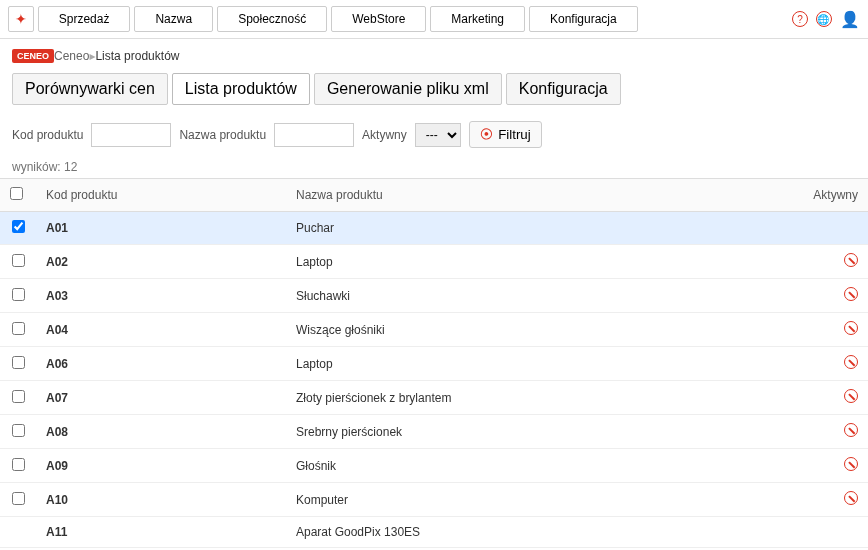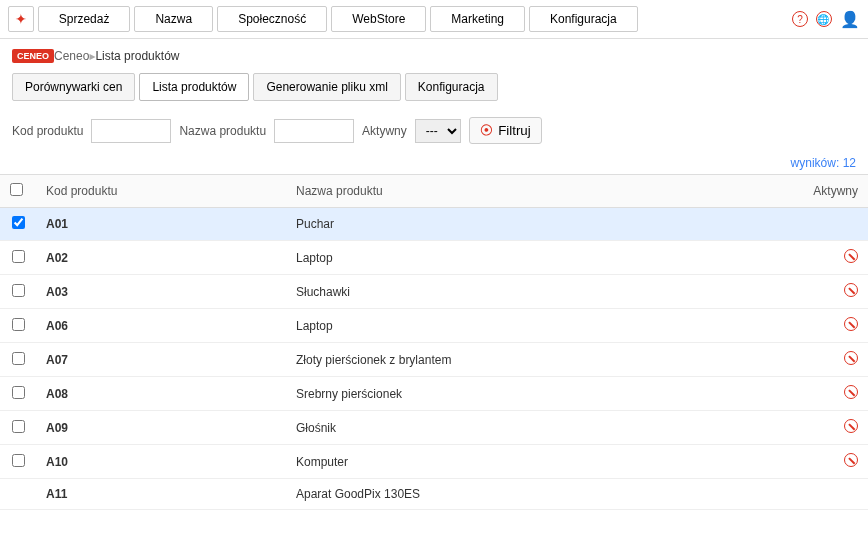--- a/index.html
+++ b/index.html
@@ -12,31 +12,31 @@
 .topbar-right { margin-left: auto; display: flex; gap: 8px; align-items: center; }
 .icon-circle { width: 16px; height: 16px; border: 1.5px solid #d32; border-radius: 50%; display: inline-flex; align-items: center; justify-content: center; color: #d32; font-size: 10px; cursor: pointer; }
 .user-icon { color: #d32; font-size: 16px; cursor: pointer; }
 
 .breadcrumb { padding: 10px 12px; display: flex; align-items: center; }
 .ceneo-badge { background: #d32; color: #fff; font-size: 9px; padding: 2px 5px; border-radius: 2px; font-weight: bold; }
 .breadcrumb a { color: #666; text-decoration: none; }
 .breadcrumb .sep { color: #aaa; }
 
 .tabs { display: flex; gap: 4px; padding: 0 12px 8px; }
-.tab { background: #f5f5f5; border: 1px solid #ccc; padding: 6px 12px; font-size: 12px; cursor: pointer; border-radius: 2px; }
+.tab { background: #f5f5f5; border: 1px solid #ccc; padding: 6px 12px; font-size: 16px; cursor: pointer; border-radius: 2px; }
 .tab.active { background: #fff; border-color: #bbb; }
 
 .filters { display: flex; gap: 8px; align-items: center; padding: 8px 12px; }
 .filters label { color: #555; }
 .filters input[type=text] { border: 1px solid #ccc; padding: 4px; width: 80px; font-size: 12px; }
 .filters select { border: 1px solid #ccc; padding: 3px 6px; font-size: 12px; }
 .filter-btn { border: 1px solid #ccc; background: #f9f9f9; padding: 5px 10px; border-radius: 3px; cursor: pointer; display: flex; align-items: center; gap: 5px; }
 .search-ico { color: #d32; }
 
-.results { text-align: right; padding: 4px 12px; color: #3b82f6; }
+.results { padding: 4px 12px; color: #737373; }
 
 .table { width: 100%; border-collapse: collapse; }
 .table th { text-align: left; font-weight: normal; color: #555; padding: 8px 10px; border-top: 1px solid #ddd; border-bottom: 1px solid #ddd; background: #fafafa; font-size: 12px; }
 .table td { padding: 8px 10px; border-bottom: 1px solid #eee; font-size: 12px; }
 .table tr.selected td { background: #e3efff; }
 .col-check { width: 36px; text-align: center; }
 .col-code { width: 250px; font-weight: bold; }
 .col-active { width: 60px; text-align: right; }
 .cancel-ico { width: 14px; height: 14px; border: 1.5px solid #d32; border-radius: 50%; display: inline-block; position: relative; }
 .cancel-ico::before { content: ""; position: absolute; width: 8px; height: 1.5px; background: #d32; top: 5.5px; left: 2.5px; transform: rotate(45deg); }
@@ -115,20 +115,26 @@
         <td class="col-active"><span class="cancel-ico"></span></td>
       </tr>
       <tr>
         <td class="col-check"><input type="checkbox" style=""></td>
         <td class="col-code">A03</td>
         <td>Słuchawki</td>
         <td class="col-active"><span class="cancel-ico"></span></td>
       </tr>
       <tr>
         <td class="col-check"><input type="checkbox" style=""></td>
+        <td class="col-code">A04</td>
+        <td>Wiszące głośniki</td>
+        <td class="col-active"><span class="cancel-ico"></span></td>
+      </tr>
+      <tr>
+        <td class="col-check"><input type="checkbox" style=""></td>
         <td class="col-code">A06</td>
         <td>Laptop</td>
         <td class="col-active"><span class="cancel-ico"></span></td>
       </tr>
       <tr>
         <td class="col-check"><input type="checkbox" style=""></td>
         <td class="col-code">A07</td>
         <td>Złoty pierścionek z brylantem</td>
         <td class="col-active"><span class="cancel-ico"></span></td>
       </tr>

